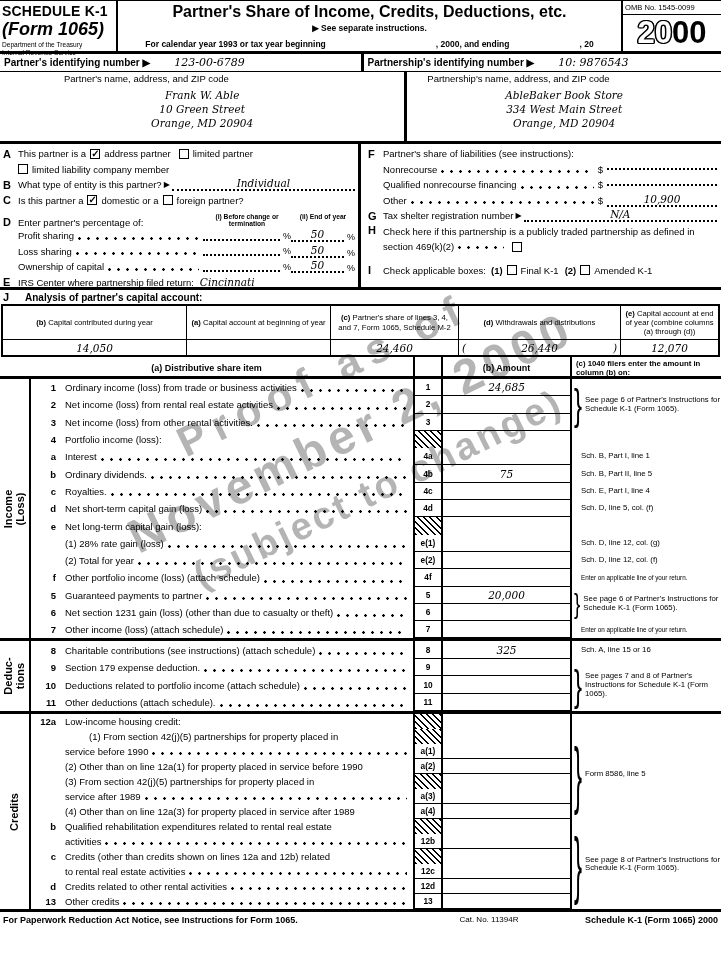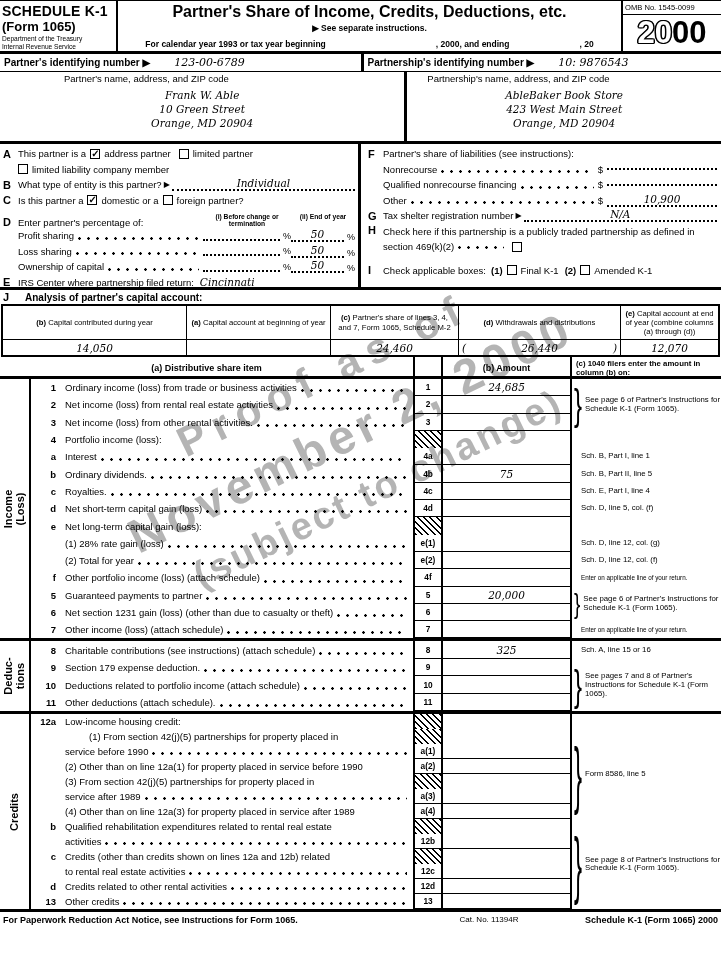--- a/index.html
+++ b/index.html
@@ -21,21 +21,21 @@
     mix-blend-mode: multiply; pointer-events: none; font-weight: bold;
   }
   .wm1 { font-size: 42px; letter-spacing: 9px; }
   .wm2 { font-size: 48px; letter-spacing: 5px; margin-top: 12px; }
   .wm3 { font-size: 38px; letter-spacing: 3px; margin-top: 14px; }
 
   
   .hdr { display: flex; height: 54px; border-bottom: 3px solid #000; border-top: 1px solid #000; }
   .hdr-left { width: 118px; flex: none; border-right: 2px solid #000; padding: 2px 2px; }
   .h-sched { font-size: 14px; font-weight: bold; letter-spacing: 0.2px; }
-  .h-form  { font-size: 13px; font-weight: bold; }
+  .h-form  { font-size: 18px; font-weight: bold; font-style: italic; }
   .h-dept  { font-size: 6.6px; margin-top: 1px; }
   .hdr-center { flex: 1; text-align: center; padding-top: 2px; }
   .h-title { font-size: 16px; font-weight: bold; }
   .h-see { font-size: 8.5px; font-weight: bold; margin-top: 2px; }
   .h-cal { font-size: 8.5px; font-weight: bold; margin-top: 6px; display:flex; align-items:flex-end; justify-content:center; }
   .blankA { display:inline-block; width: 110px; }
   .blankB { display:inline-block; width: 70px; }
   .hdr-right { width: 100px; flex: none; border-left: 2px solid #000; display: flex; flex-direction: column; }
   .h-omb { font-size: 7.6px; padding: 2px 2px; border-bottom: 1.5px solid #000; white-space: nowrap; }
   .h-year { flex: 1; display: flex; align-items: center; justify-content: center; font-size: 31px; font-weight: bold; letter-spacing: 0px; }
@@ -186,21 +186,21 @@
       <div class="addr-lines fillv">
         <div>Frank W. Able</div>
         <div>10 Green Street</div>
         <div>Orange, MD 20904</div>
       </div>
     </div>
     <div class="addr-half right">
       <div class="addr-label">Partnership's name, address, and ZIP code</div>
       <div class="addr-lines fillv">
         <div>AbleBaker Book Store</div>
-        <div>423 West Main Street</div>
+        <div>334 West Main Street</div>
         <div>Orange, MD 20904</div>
       </div>
     </div>
   </div>
 
   <div class="infoblock">
     <div class="info-left">
       <div class="irow">
         <span class="ltr">A</span>
         <span>This partner is a</span>

